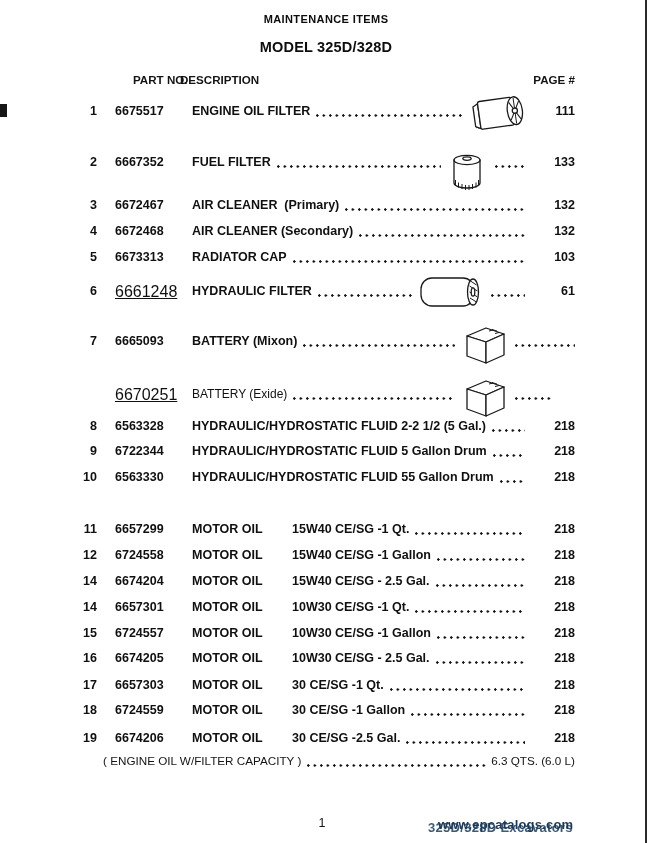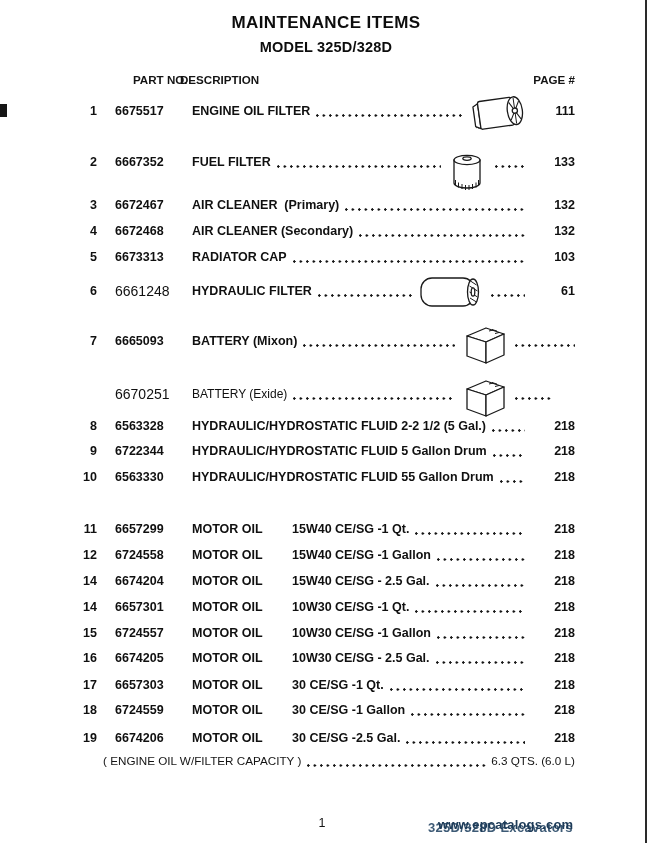--- a/index.html
+++ b/index.html
@@ -3,21 +3,21 @@
 <meta charset="utf-8">
 <style>
   html,body{margin:0;padding:0;background:#e8e8e8;}
   .page{
     position:relative;width:652px;height:843px;background:#ffffff;
     font-family:"Liberation Sans",sans-serif;color:#111;overflow:hidden;
     margin:0 auto;
   }
   .doc-title{
     position:absolute;top:13px;left:0;width:652px;text-align:center;
-    font-size:17px;font-weight:700;letter-spacing:.4px;color:#0d0d0d;
+    font-size:11px;font-weight:700;letter-spacing:.4px;color:#0d0d0d;
   }
   .doc-subtitle{
     position:absolute;top:39px;left:0;width:652px;text-align:center;
     font-size:14.5px;font-weight:700;letter-spacing:.2px;color:#0d0d0d;
   }
   .hdr{
     position:absolute;top:73px;left:180px;right:77px;display:flex;
     font-size:11.6px;font-weight:700;color:#141414;
   }
   .hdr .h-part{position:absolute;left:-77px;width:77px;padding-left:30px;}
@@ -35,21 +35,21 @@
   .cell-spec{flex:none;white-space:pre;}
   .cell-page{width:46px;flex:none;text-align:right;}
   .leader{
     flex:1 1 auto;align-self:flex-end;height:3px;margin:0 4px 3px 6px;
     background-image:radial-gradient(circle at 1.3px 1.5px,#161616 1.05px,rgba(0,0,0,0) 1.4px);
     background-size:6.5px 3px;background-repeat:repeat-x;
   }
   .leader.fx{flex:none;}
   .icon-slot{flex:none;position:relative;display:flex;justify-content:center;}
   .icon-slot svg{position:relative;}
-  .part-light{font-weight:400;font-size:14px;}
+  .part-light{font-weight:400;font-size:16px;text-decoration:underline;}
   .row-light{font-weight:400;font-size:12px;}
   .note{
     position:absolute;left:103px;right:77px;display:flex;align-items:flex-start;
     height:15px;line-height:14px;font-size:11.7px;font-weight:400;color:#141414;
   }
   .note .leader{margin-bottom:2px;}
   .note-val{flex:none;white-space:pre;}
   
   .rt0{top:104px}.rt1{top:155px}.rt2{top:198px}.rt3{top:224px}.rt4{top:250px}
   .rt5{top:284px}.rt6{top:334px}.rt7{top:387px}.rt8{top:419px}.rt9{top:444px}

